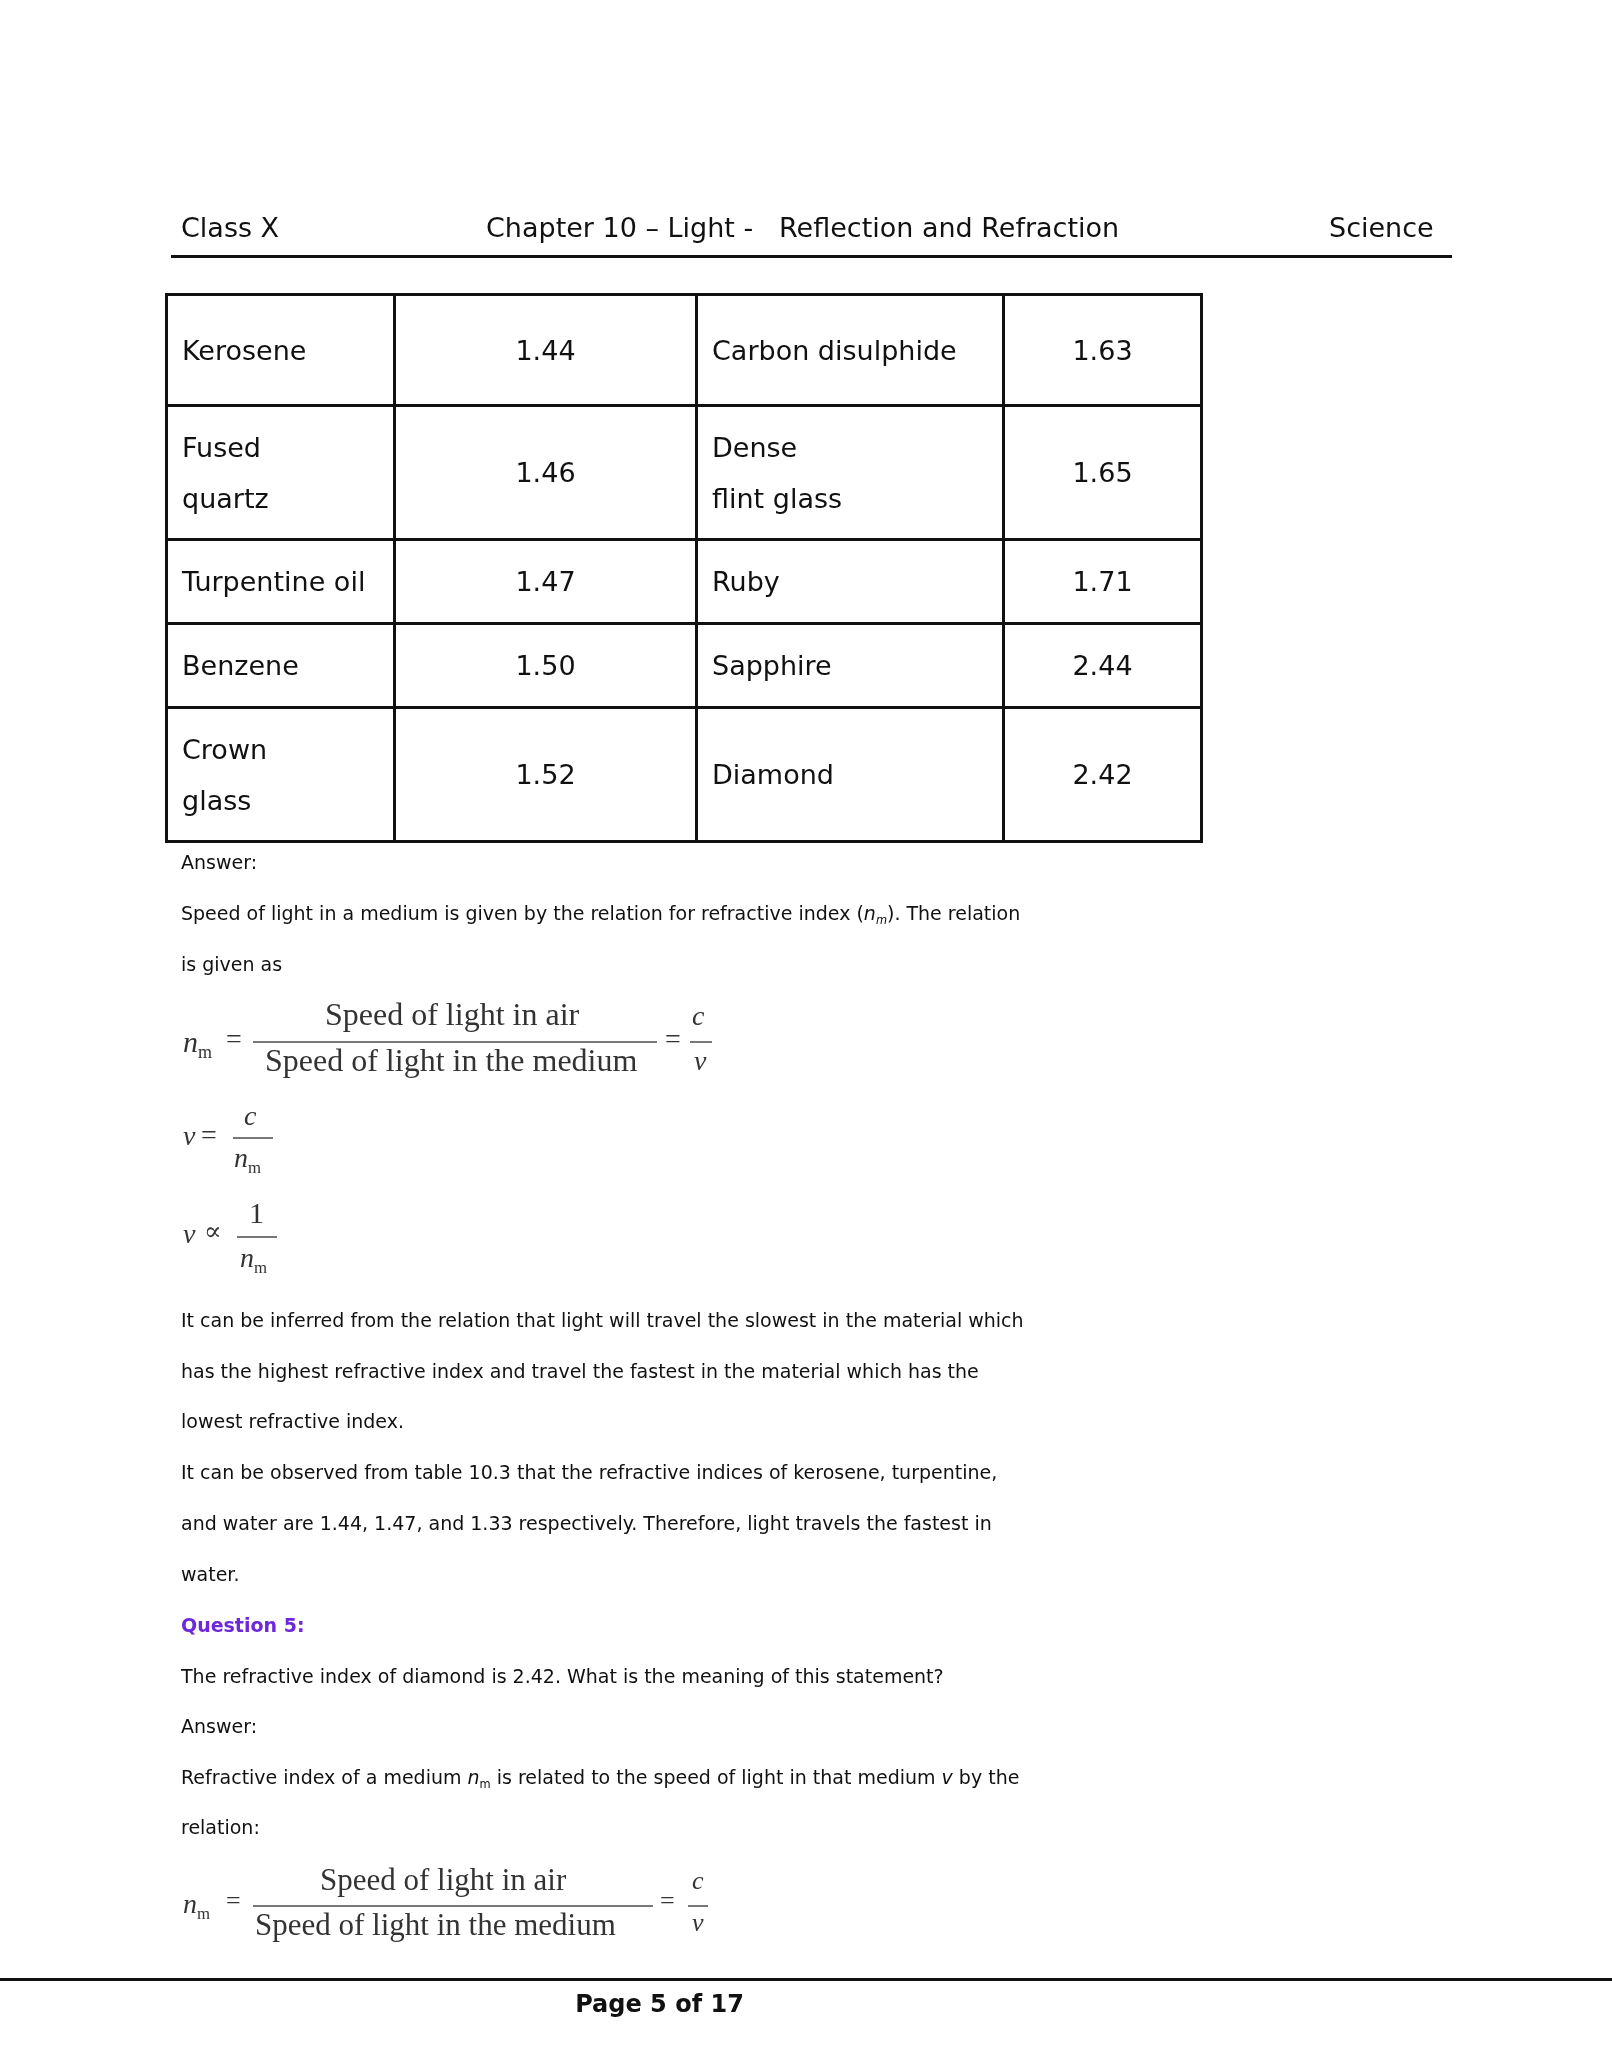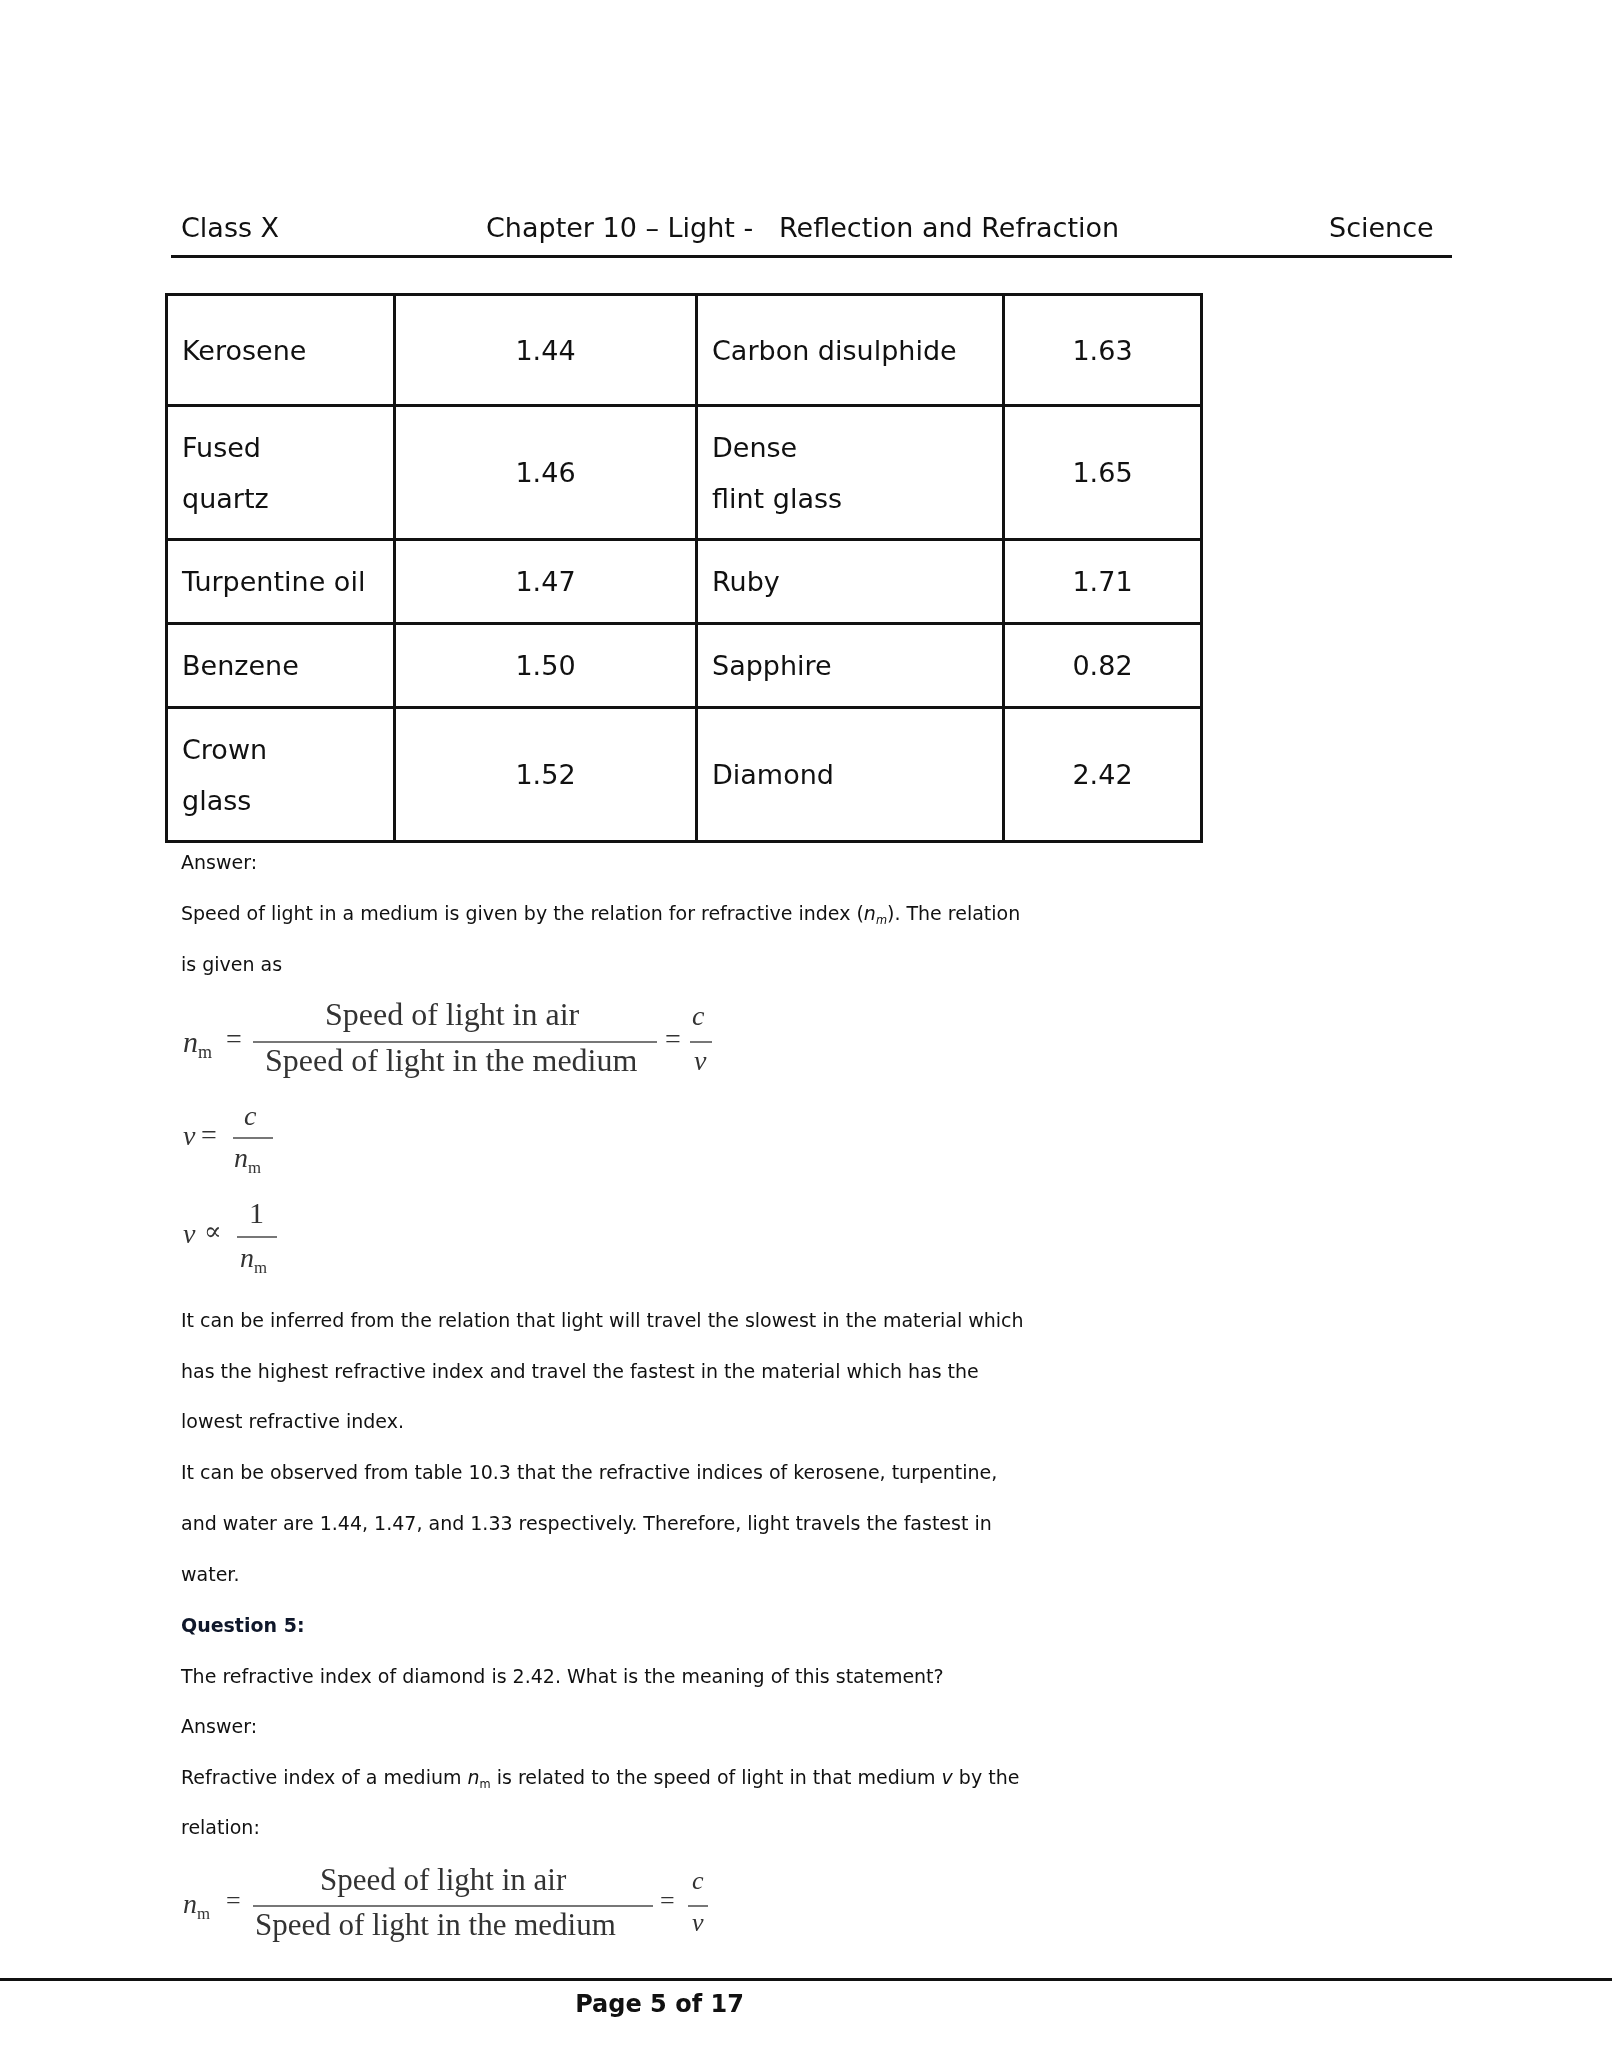--- a/index.html
+++ b/index.html
@@ -7,21 +7,21 @@
          font-family:"DejaVu Sans", sans-serif; color:#111; }
   .abs { position:absolute; }
   .hdr { font-size:27px; top:212px; white-space:nowrap; }
   .hdr-rule { left:171px; top:255px; width:1281px; height:3px; background:#111; }
   table.ri { position:absolute; left:165px; top:293px; border-collapse:collapse;
              font-size:27px; }
   table.ri td { border:3px solid #111; padding:0 0 0 14px; vertical-align:middle; line-height:51px; }
   table.ri td.num { text-align:center; padding:6px; }
   .c1 { width:211px; } .c2 { width:287px; } .c3 { width:290px; } .c4 { width:183px; }
   .txt { left:181px; font-size:19px; white-space:nowrap; line-height:51px; }
-  .q { color:#0f172a; font-weight:bold; }
+  .q { color:#6d28d9; font-weight:bold; }
   .math { font-family:"Liberation Serif", "DejaVu Serif", serif; color:#333; position:absolute; white-space:nowrap; }
   .frac-line { position:absolute; height:2px; background:#777; }
   .sub { font-size:0.6em; vertical-align:-0.35em; }
   .it { font-style:italic; }
   .foot-rule { left:0; top:1978px; width:1612px; height:3px; background:#111; }
   .foot { top:1990px; left:0; width:1319px; text-align:center; font-size:24px; font-weight:bold; }
 </style>
 </head>
 <body>
 
@@ -53,21 +53,21 @@
   <tr style="height:84px;">
     <td class="c1"><span>Turpentine oil</span></td>
     <td class="c2 num">1.47</td>
     <td class="c3"><span>Ruby</span></td>
     <td class="c4 num">1.71</td>
   </tr>
   <tr style="height:84px;">
     <td class="c1"><span>Benzene</span></td>
     <td class="c2 num">1.50</td>
     <td class="c3"><span>Sapphire</span></td>
-    <td class="c4 num">0.82</td>
+    <td class="c4 num">2.44</td>
   </tr>
   <tr style="height:134px;">
     <td class="c1">
           <div>Crown</div>
           <div>glass</div>
         </td>
     <td class="c2 num">1.52</td>
     <td class="c3"><span>Diamond</span></td>
     <td class="c4 num">2.42</td>
   </tr>

